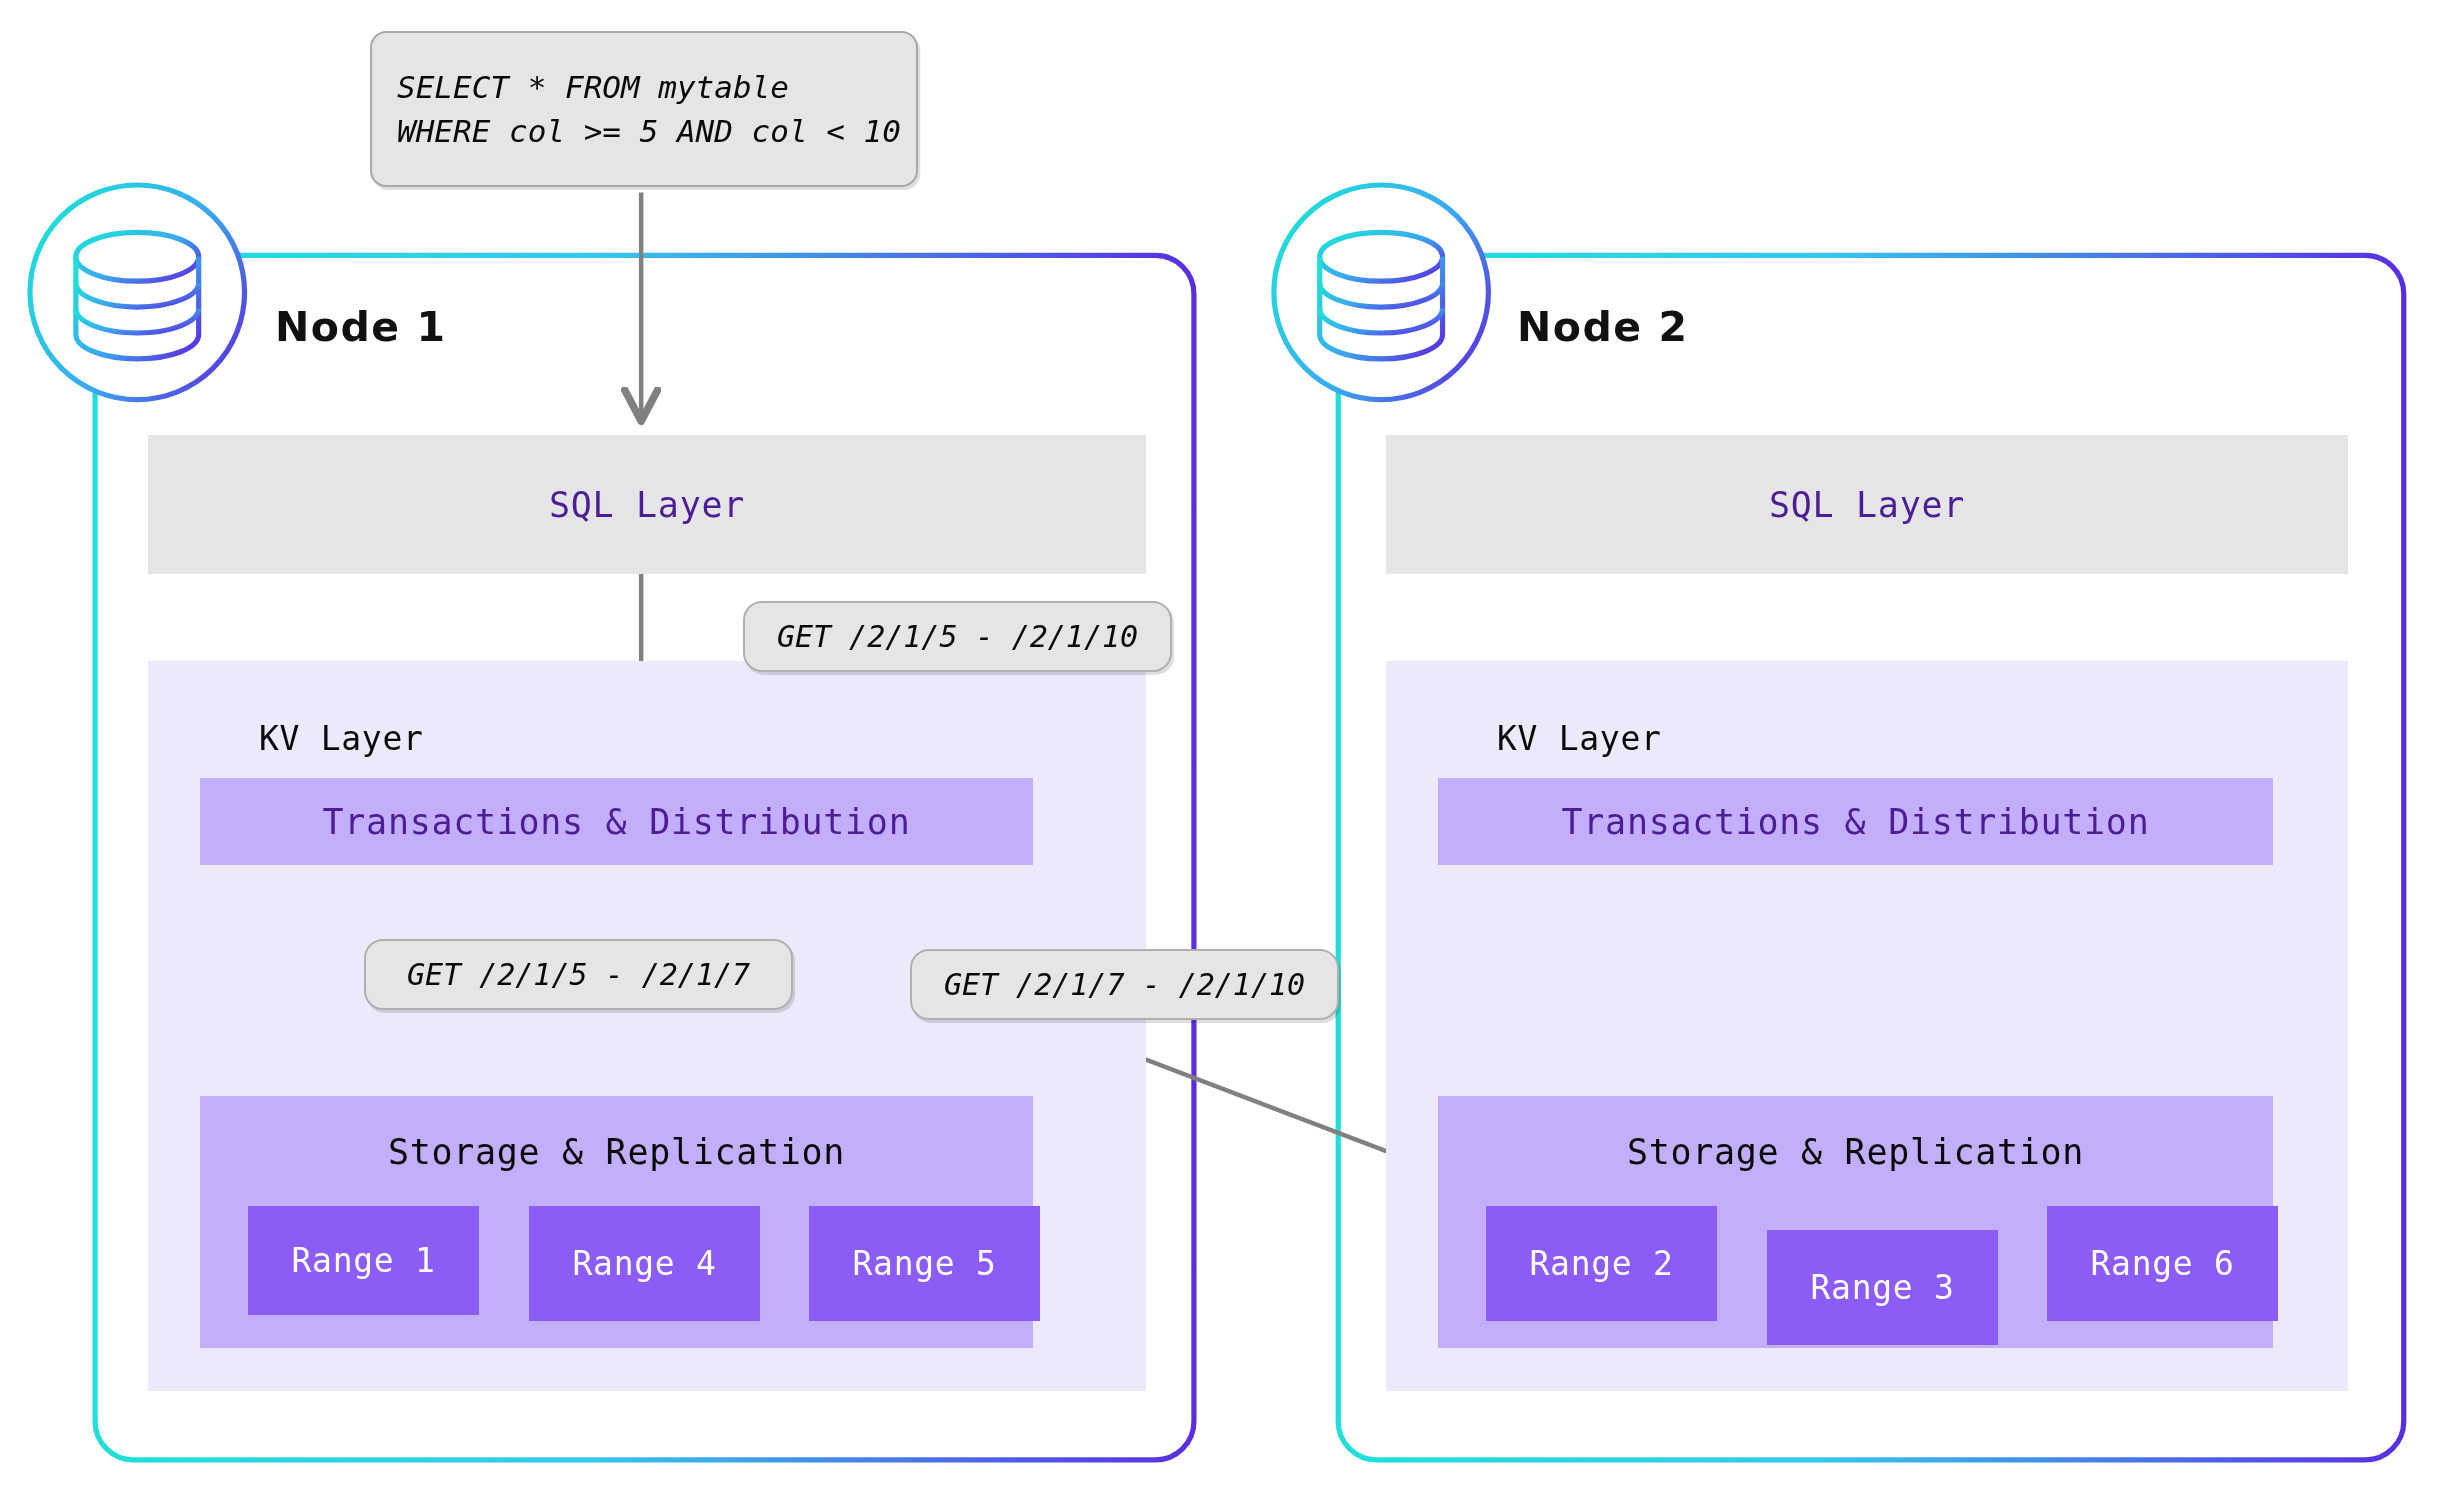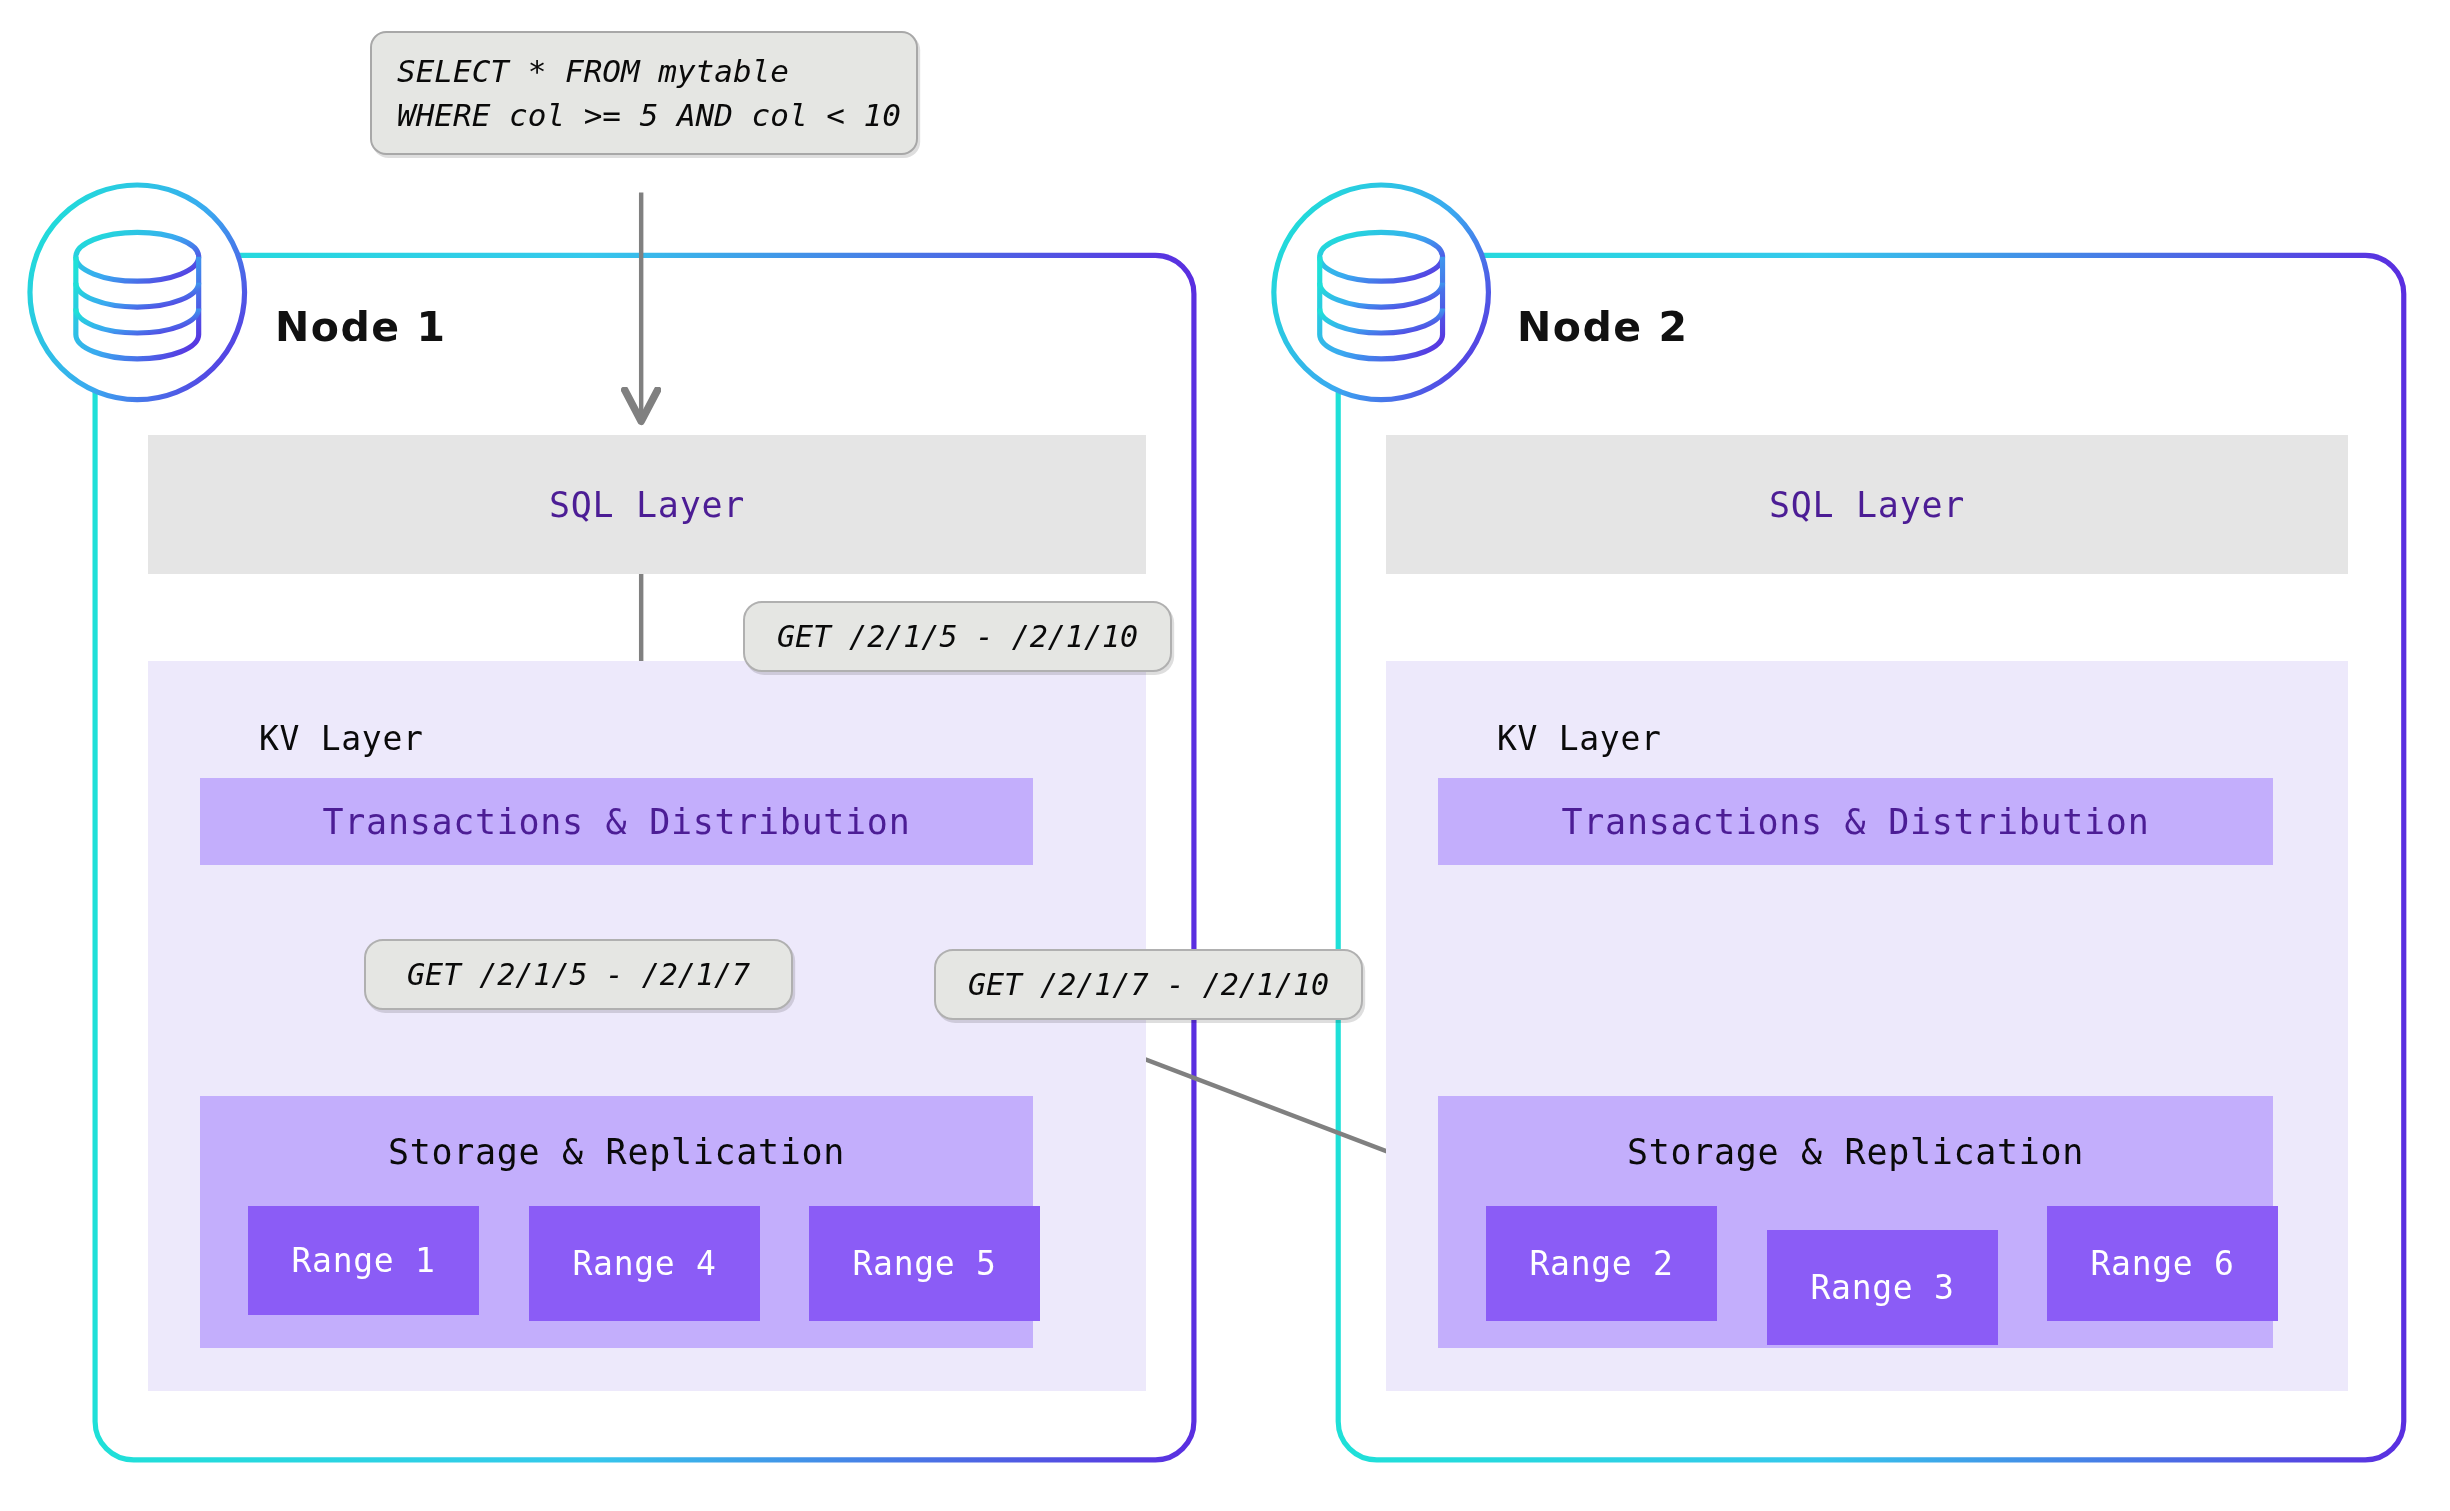--- a/index.html
+++ b/index.html
@@ -30,21 +30,21 @@
     align-items:center;justify-content:center;}
   .range-box span{font-size:33px;color:#ffffff;letter-spacing:0.7px;}
 
   
   .pill{position:absolute;background:#e5e6e3;border:2.2px solid #b0b0b0;
     border-radius:19px;display:flex;align-items:center;justify-content:center;
     box-shadow:2.2px 3px 0 rgba(0,0,0,.13);box-sizing:border-box;}
   .pill span{font-size:30px;font-style:italic;color:#0a0a0a;white-space:pre;}
 
   .sqlbox{position:absolute;background:#e5e6e3;border:2.2px solid #a8a8a8;
-    border-radius:16.3px;box-sizing:border-box;padding:16px 25px;
+    border-radius:16.3px;box-sizing:border-box;padding:32px 25px;
     box-shadow:2.2px 3px 0 rgba(0,0,0,.13);}
   .sqlbox div{font-size:31px;font-style:italic;color:#0a0a0a;
     line-height:1.42;white-space:pre;}
 
   svg.overlay{position:absolute;left:0;top:0;width:2450px;height:1511px;
     pointer-events:none;}
 </style>
 </head>
 <body>
 
@@ -182,18 +182,18 @@
   </div>
 
   <div class="pill" style="left:743px;top:601px;width:429px;height:71px;">
     <span>GET /2/1/5 - /2/1/10</span>
   </div>
 
   <div class="pill" style="left:364px;top:939px;width:429px;height:71px;">
     <span>GET /2/1/5 - /2/1/7</span>
   </div>
 
-  <div class="pill" style="left:934px;top:949px;width:429px;height:71px;">
+  <div class="pill" style="left:910px;top:949px;width:429px;height:71px;">
     <span>GET /2/1/7 - /2/1/10</span>
   </div>
 
 </div>
 
 
 </body></html>

